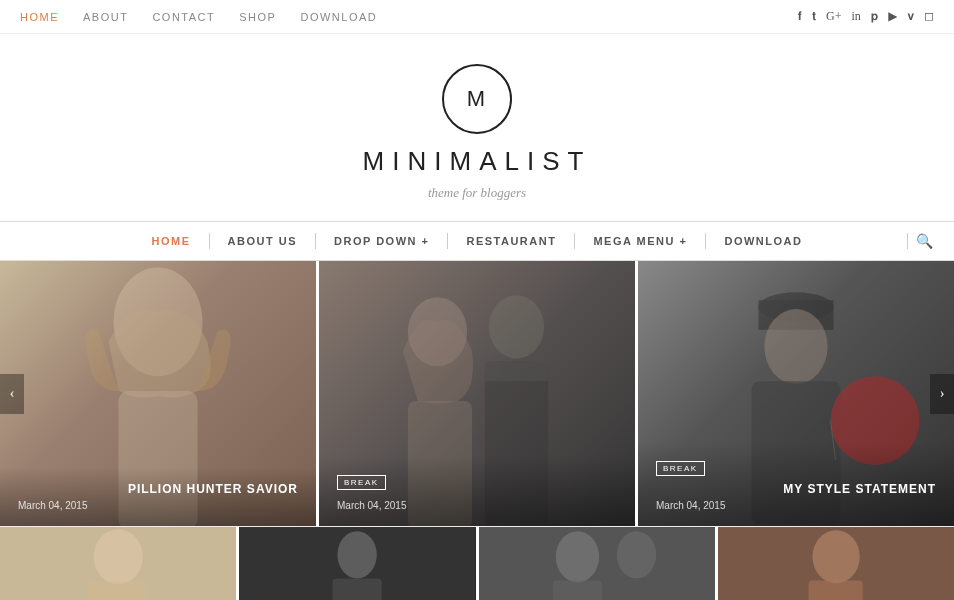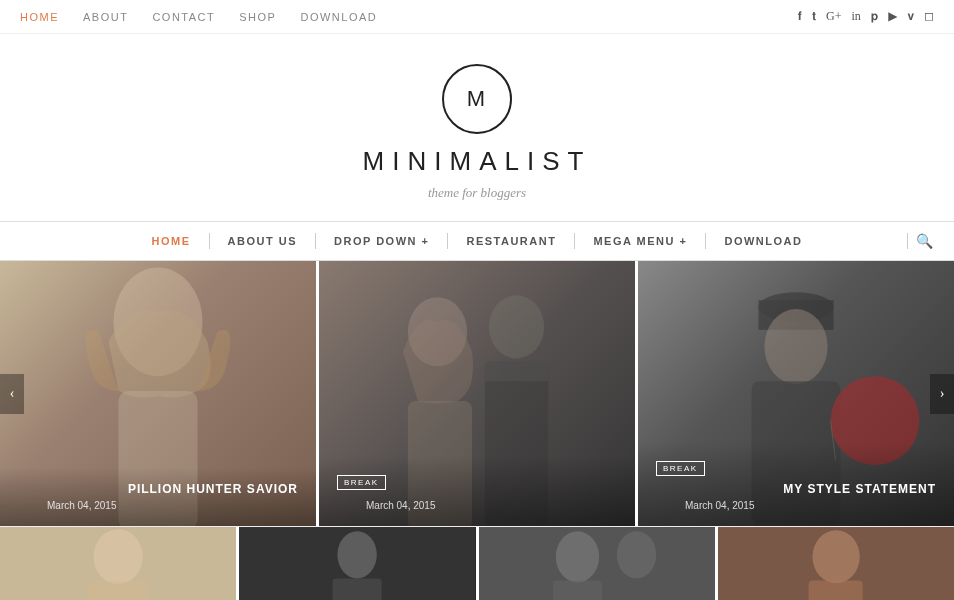--- a/index.html
+++ b/index.html
@@ -219,21 +219,20 @@
       letter-spacing: 1px;
       text-transform: uppercase;
       line-height: 1.2;
       text-align: right;
     }
     .slide-date {
       color: rgba(255,255,255,0.8);
       font-size: 10px;
       margin-top: 4px;
       font-family: Arial, sans-serif;
-      margin-left: 29px;
     }
 
     
     .bottom-strip {
       display: flex;
       height: 95px;
       border-top: 1px solid #eee;
     }
     .strip-item {
       flex: 1;

